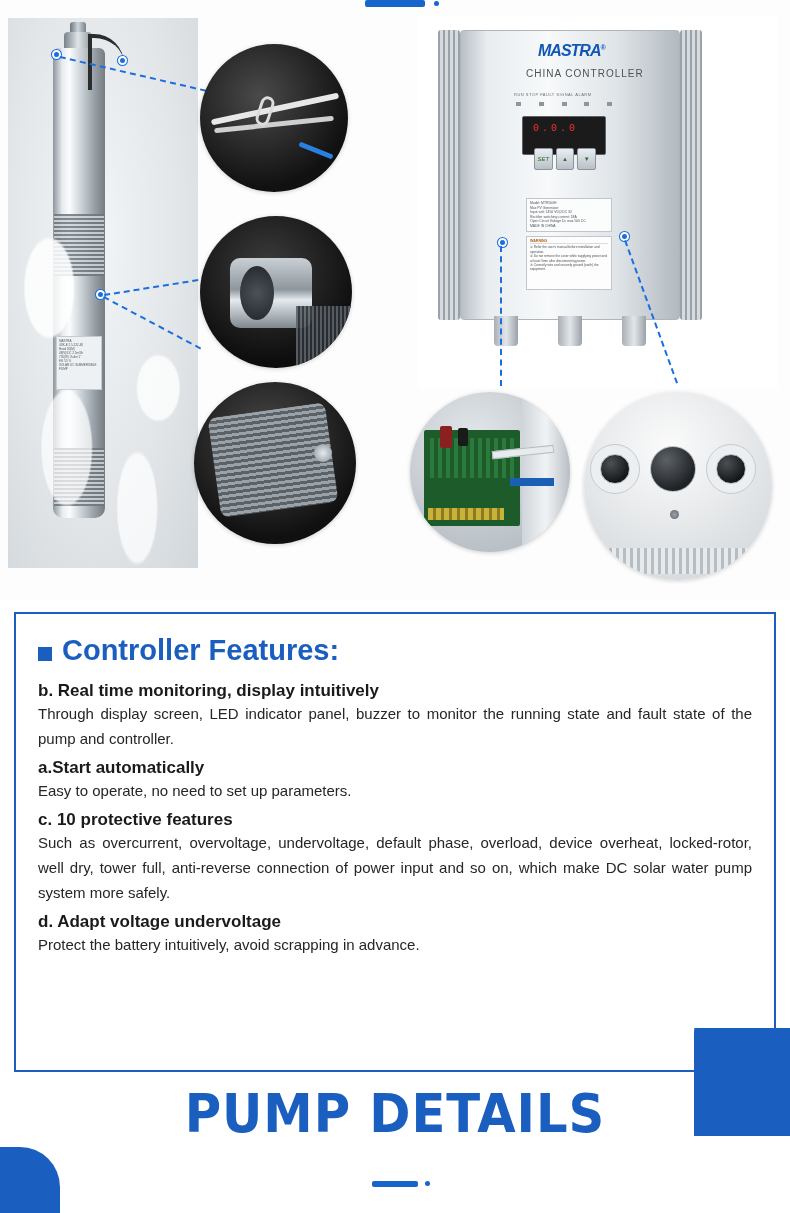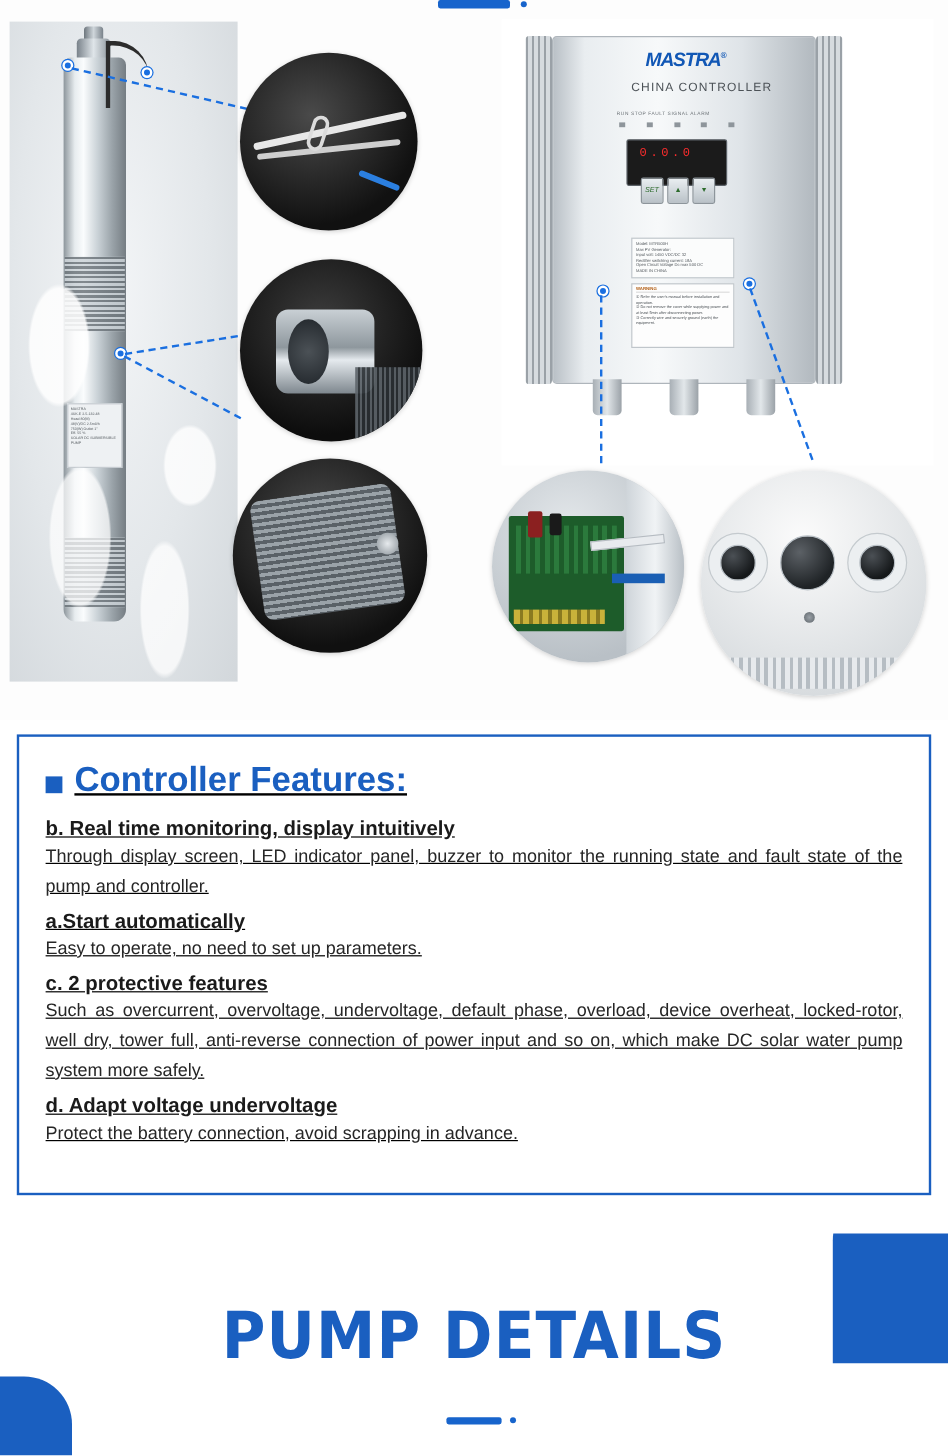--- a/index.html
+++ b/index.html
@@ -418,23 +418,22 @@
     position: absolute;
     height: 0;
     border-top: 2px dashed #1a6fe0;
     transform-origin: 0 0;
   }
 
   
   .features {
     position: absolute;
     left: 14px; top: 612px;
-    width: 762px; height: 384px;
+    width: 762px; height: 460px;
     border: 2px solid #1a5fc0;
-    text-decoration: underline;
   }
   .features-inner { padding: 20px 22px 0 22px; }
   .feat-title {
     display: flex;
     align-items: center;
     gap: 10px;
     margin-bottom: 14px;
   }
   .feat-title .sq {
     width: 14px; height: 14px;
@@ -637,26 +636,26 @@
 
     <div class="feat">
       <h3>b. Real time monitoring, display intuitively</h3>
       <p>Through display screen, LED indicator panel, buzzer to monitor the running state and fault state of the pump and controller.</p>
     </div>
     <div class="feat">
       <h3>a.Start automatically</h3>
       <p>Easy to operate, no need to set up parameters.</p>
     </div>
     <div class="feat">
-      <h3>c. 2 protective features</h3>
+      <h3>c. 10 protective features</h3>
       <p>Such as overcurrent, overvoltage, undervoltage, default phase, overload, device overheat, locked-rotor, well dry, tower full, anti-reverse connection of power input and so on, which make DC solar water pump system more safely.</p>
     </div>
     <div class="feat">
       <h3>d. Adapt voltage undervoltage</h3>
-      <p>Protect the battery connection, avoid scrapping in advance.</p>
+      <p>Protect the battery intuitively, avoid scrapping in advance.</p>
     </div>
   </div>
 </div>
 
 <div class="banner">
   <div class="deco-right"></div>
   <div class="deco-left"></div>
   <h2>PUMP DETAILS</h2>
   <div class="bot-dash"></div>
 </div>

